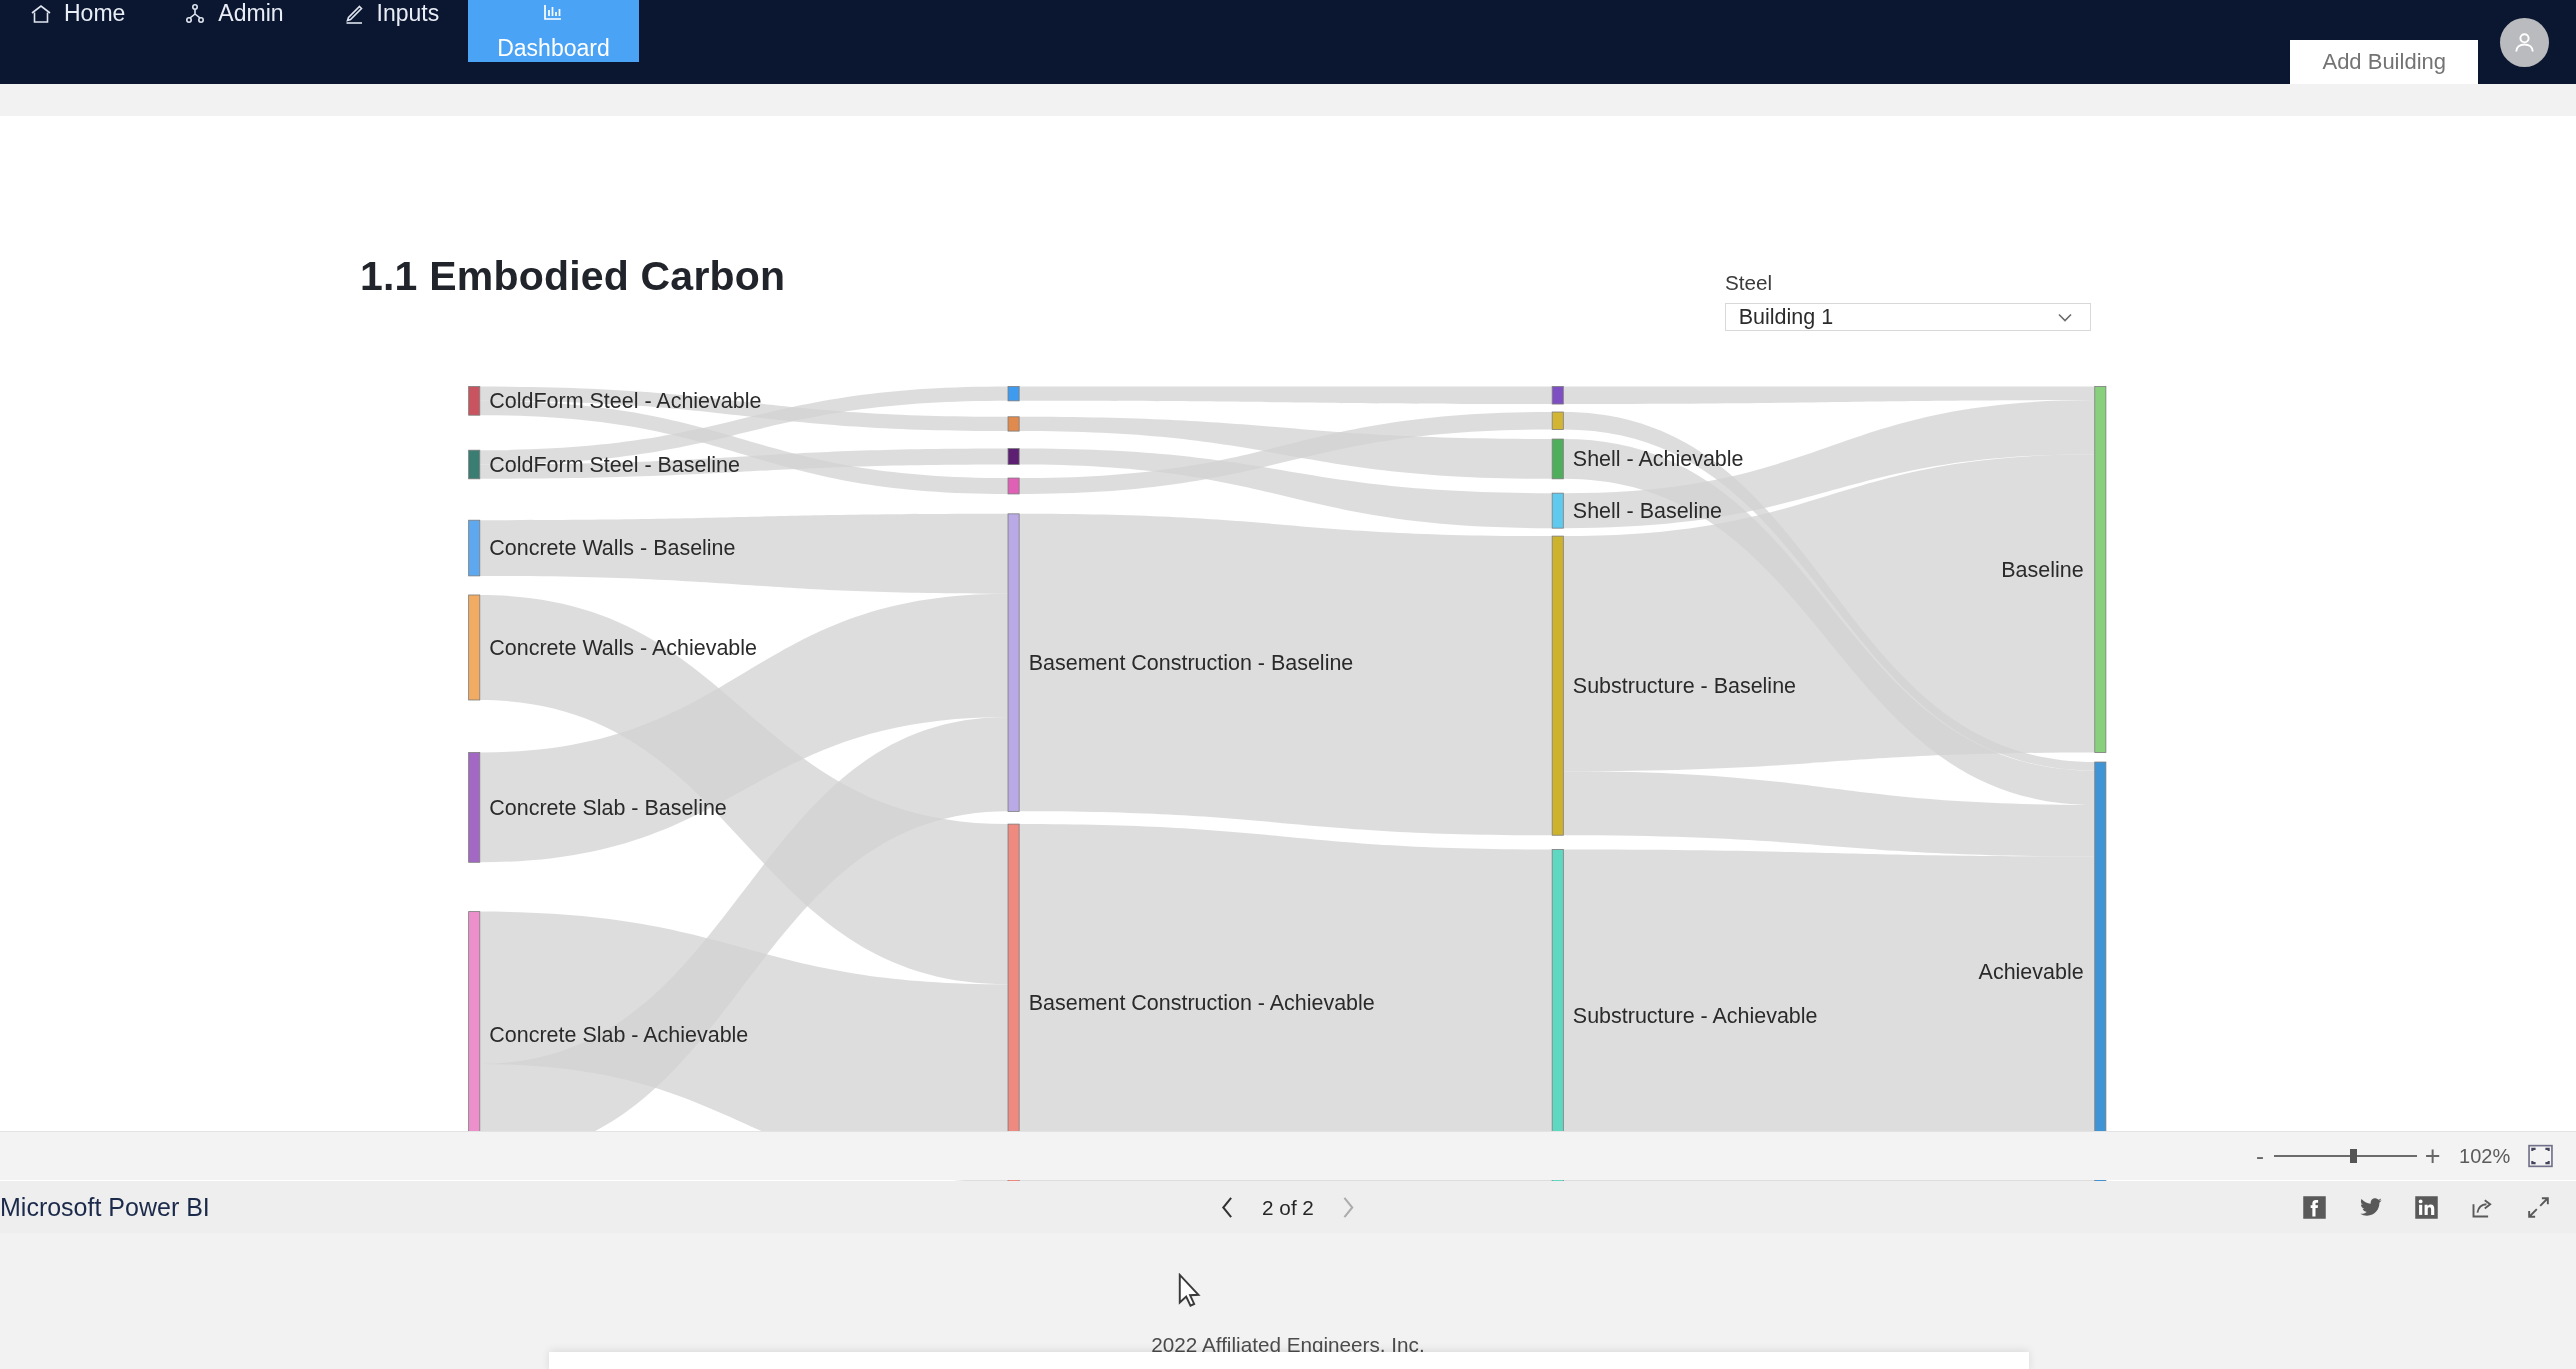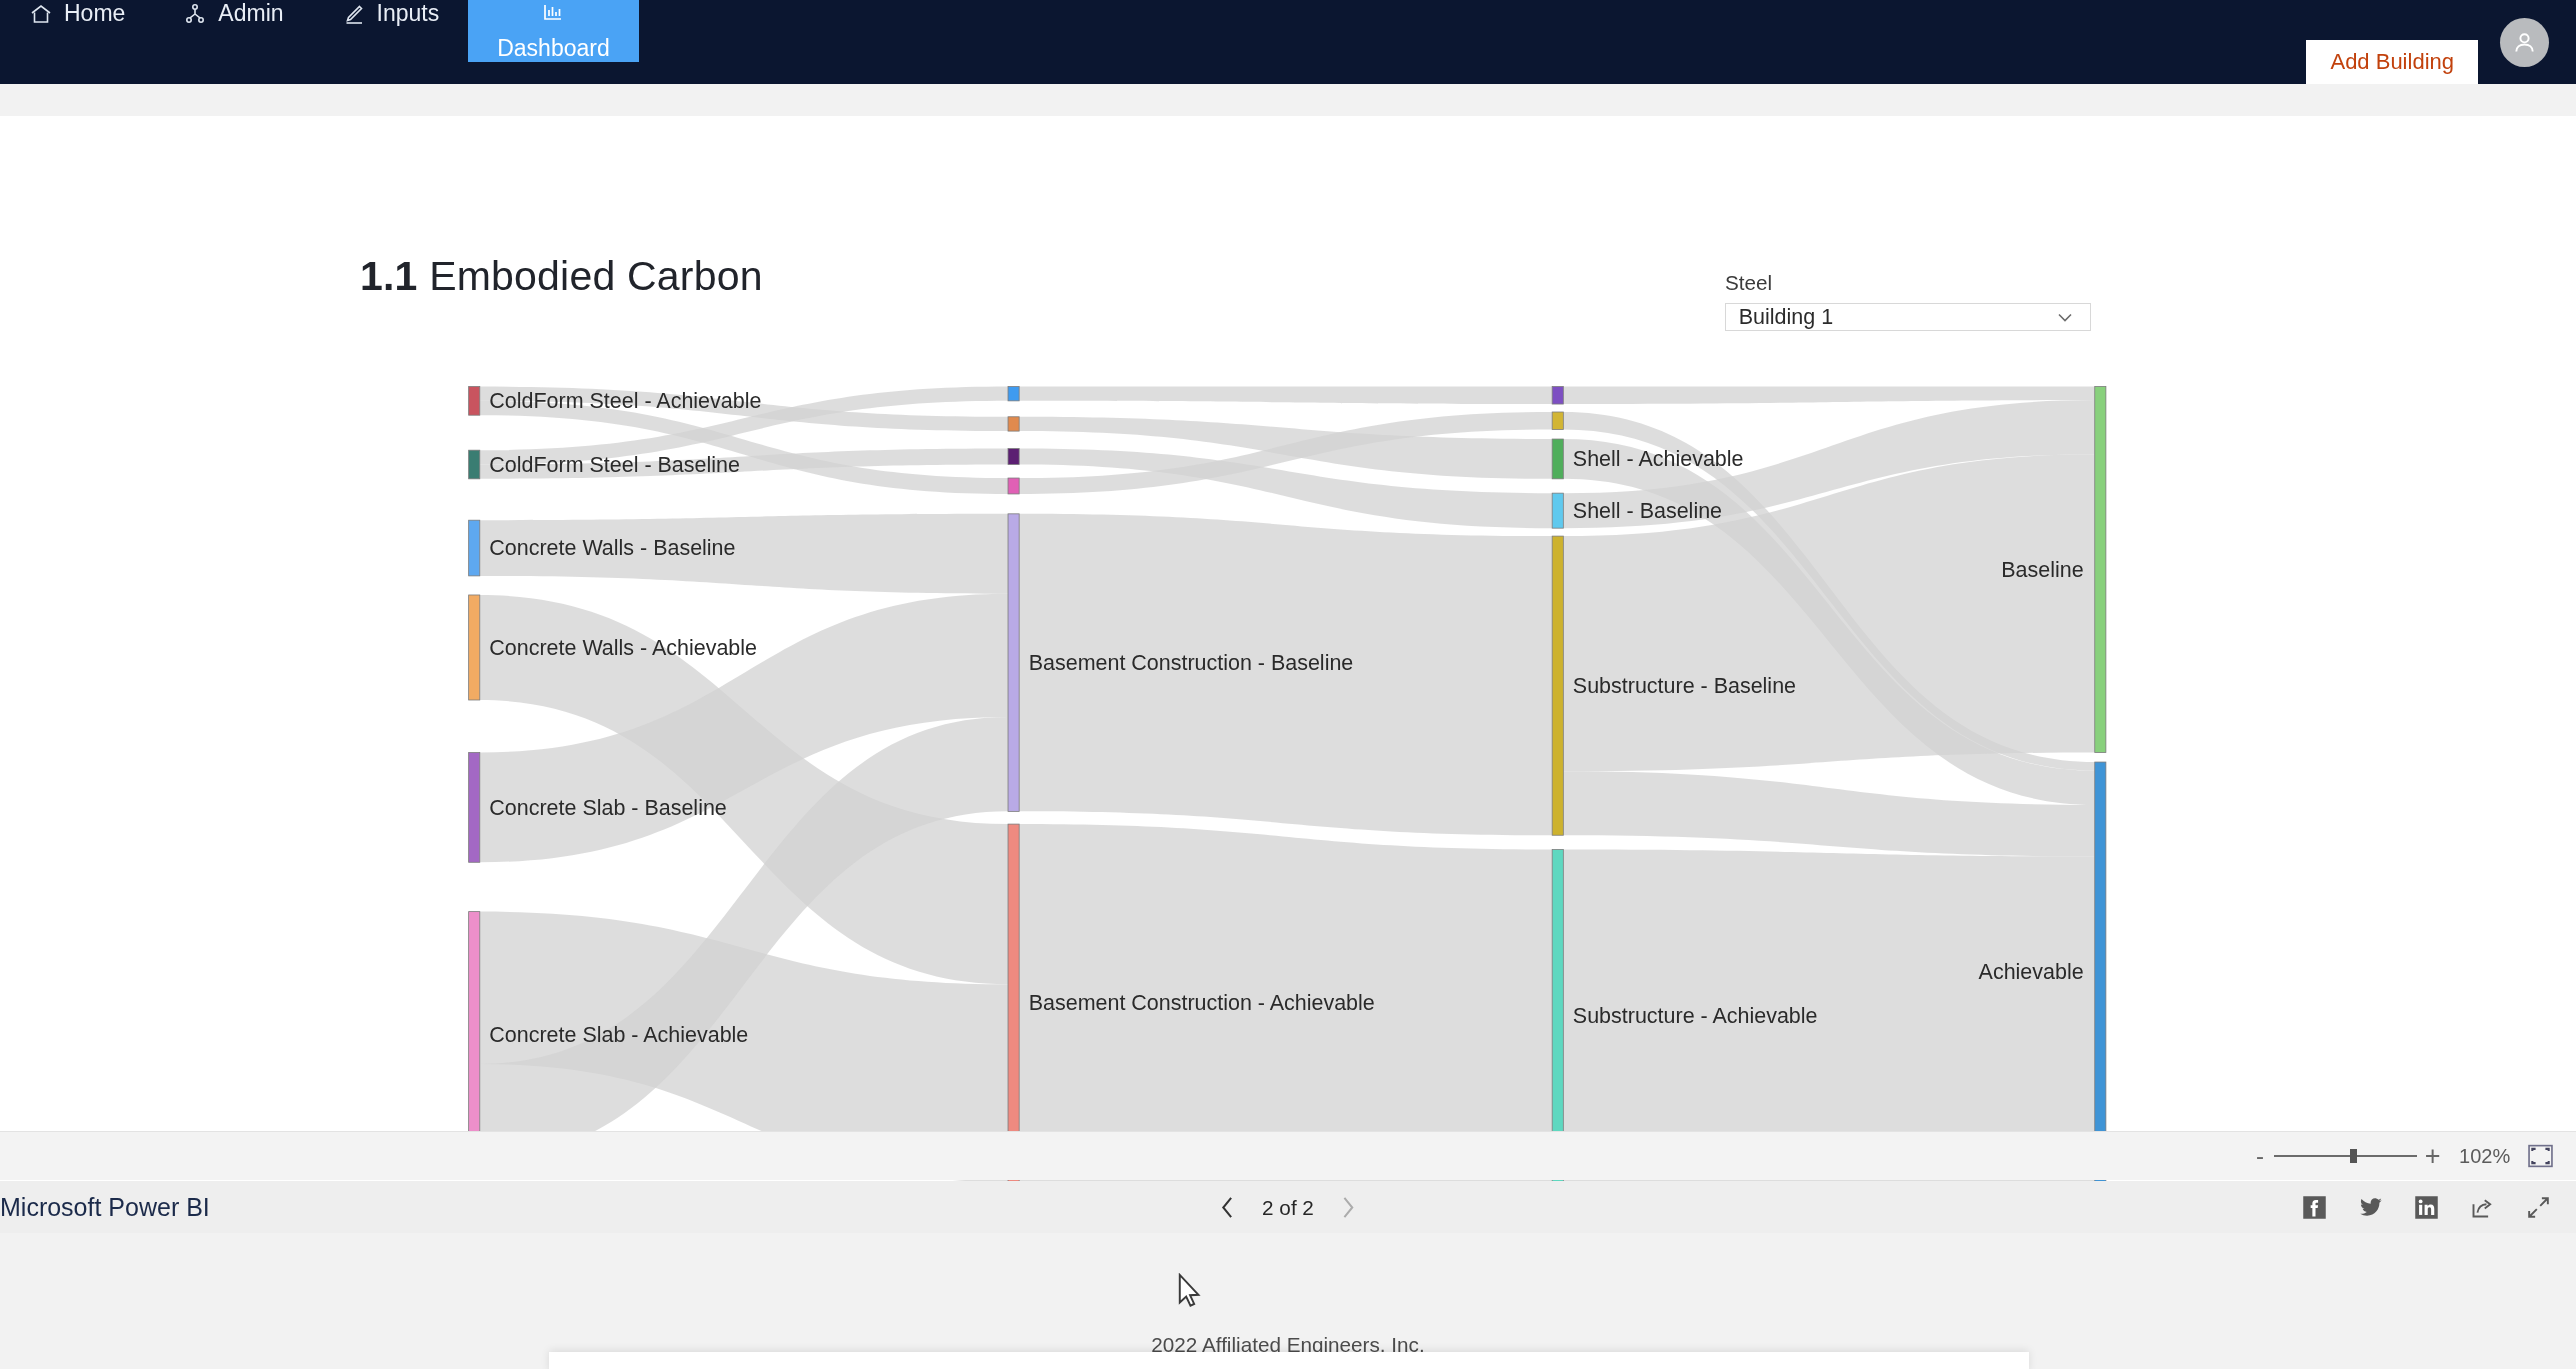--- a/index.html
+++ b/index.html
@@ -22,23 +22,23 @@
     padding:0 29px; color:#e9eef6; font-size:23px;
     cursor:pointer; user-select:none;
   }
   .nav-item.active { background:#4aa3f5; color:#ffffff;flex-direction:column; }
   .nav-item .nico { display:inline-flex; width:24px; height:24px; align-items:center; justify-content:center; }
   .nav-item .nico svg { display:block; }
   .nav-right {
     margin-left:auto; display:flex; align-items:center; gap:22px; padding-right:27px;
   }
   .add-bldg {
-    background:#ffffff; color:#c2410c; border:none;
+    background:#ffffff; color:#737373; border:none;
     font-size:22px; font-family:"Liberation Sans", sans-serif;
-    padding:11px 24px; cursor:pointer; line-height:1;margin-top:40px;
+    padding:11px 32px; cursor:pointer; line-height:1;margin-top:40px;
   }
   .avatar {
     width:49px; height:49px; border-radius:50%;
     background:#b9bbbe; display:flex; align-items:center; justify-content:center;
   }
 
   
   .canvas {
     position:absolute; left:0; top:84px; width:2576px; height:1048px;
     background:#ffffff;
@@ -48,21 +48,21 @@
   }
   .report-page {
     position:absolute; left:0; top:32px; width:2576px; height:1094px; background:#ffffff;
   }
 
   .page-title {
     position:absolute; left:360px; top:137px;
     font-size:41px; color:#21242b; letter-spacing:0.2px; white-space:nowrap;
   }
   .page-title b { font-weight:bold; }
-  .page-title span.rest { font-weight:normal; }
+  .page-title span.rest { font-weight:bold; }
 
   .slicer { position:absolute; left:1725px; top:155px; width:366px; }
   .slicer-label { font-size:20.7px; color:#3b3b3b; margin-bottom:8px; }
   .slicer-box {
     height:28px; border:0.8px solid #d8d8d8; background:#ffffff;
     display:flex; align-items:center; padding:0 12.7px; cursor:pointer;
   }
   .slicer-value { font-size:21.5px; color:#2b2b2b; flex:1; }
   .chev { width:24px; height:24px; }
 

